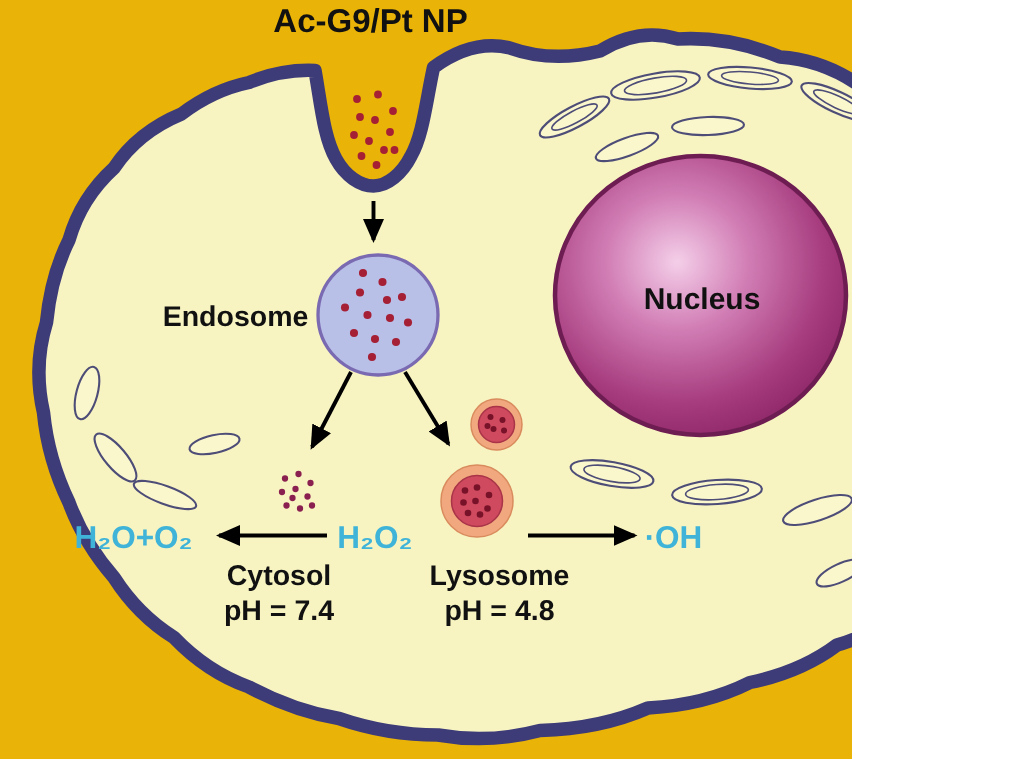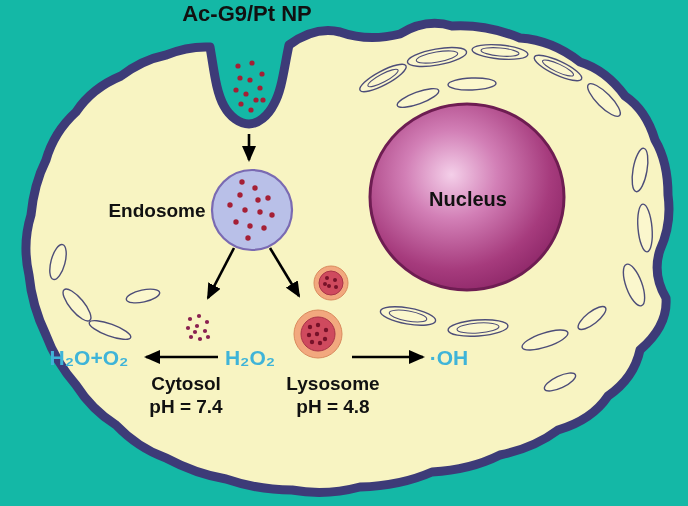--- a/index.html
+++ b/index.html
@@ -1,16 +1,16 @@
 <!DOCTYPE html>
 <html><head>
 <meta charset="utf-8">
 <style>
   html,body{margin:0;padding:0;background:#fff;}
-  .stage{position:relative;width:688px;height:506px;background:#14b8a6;overflow:hidden;
+  .stage{position:relative;width:568px;height:506px;background:#eab308;overflow:hidden;
          font-family:"Liberation Sans",sans-serif;}
   svg{display:block;}
   .org{fill:#fbf7cd;stroke:#4d4d78;stroke-width:1.4;}
   .org-inner{fill:none;stroke:#4d4d78;stroke-width:1.1;}
   .t-title{font:700 22px "Liberation Sans",sans-serif;fill:#111;}
   .t-label{font:700 19px "Liberation Sans",sans-serif;fill:#111;}
   .t-chem{font:700 21px "Liberation Sans",sans-serif;}
   .arrow{stroke:#000;stroke-width:2.6;fill:none;}
   .np{fill:#a51f35;}
   .np-free{fill:#8a2050;}

